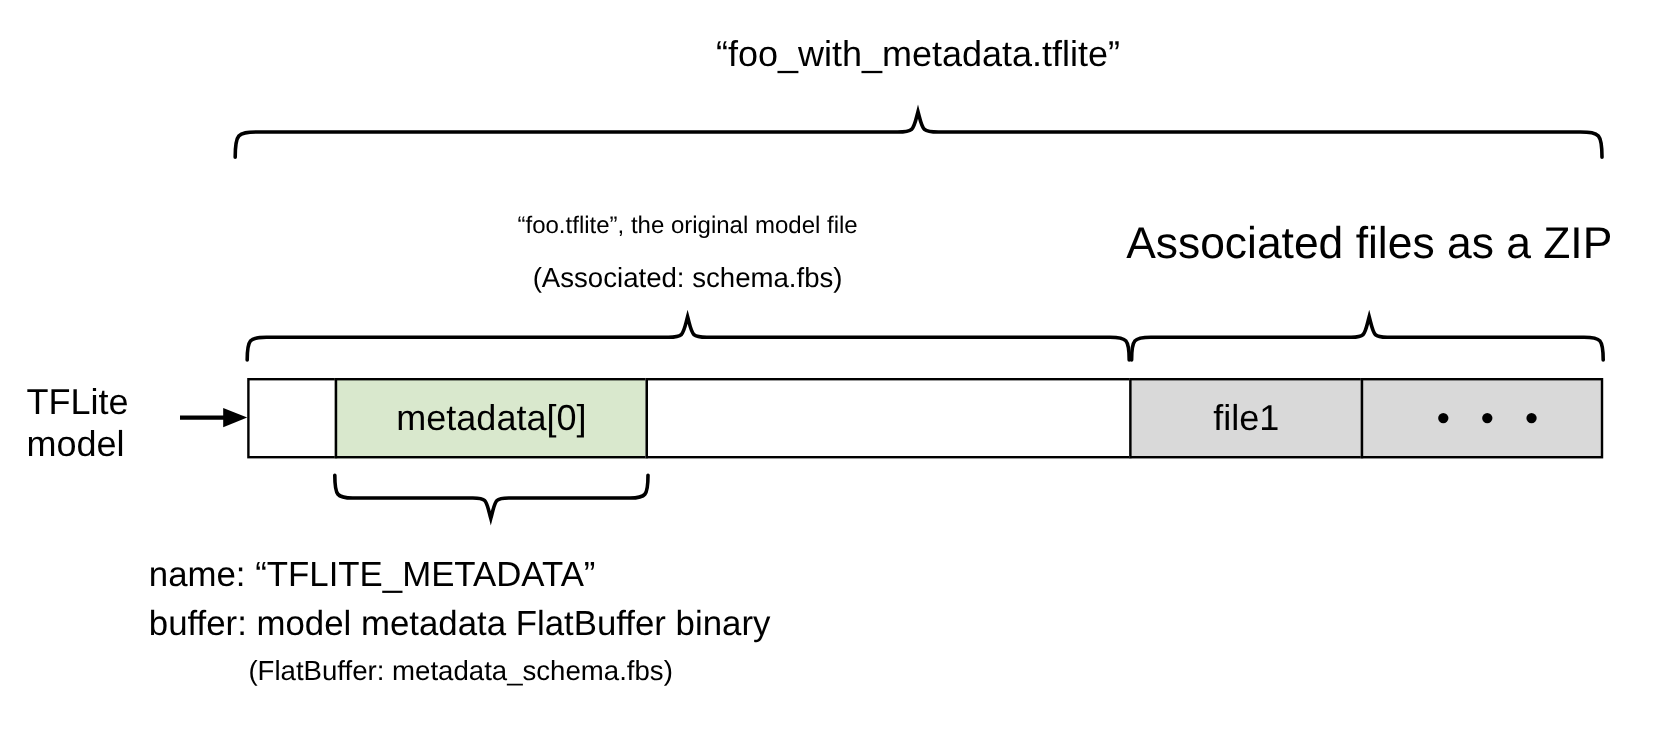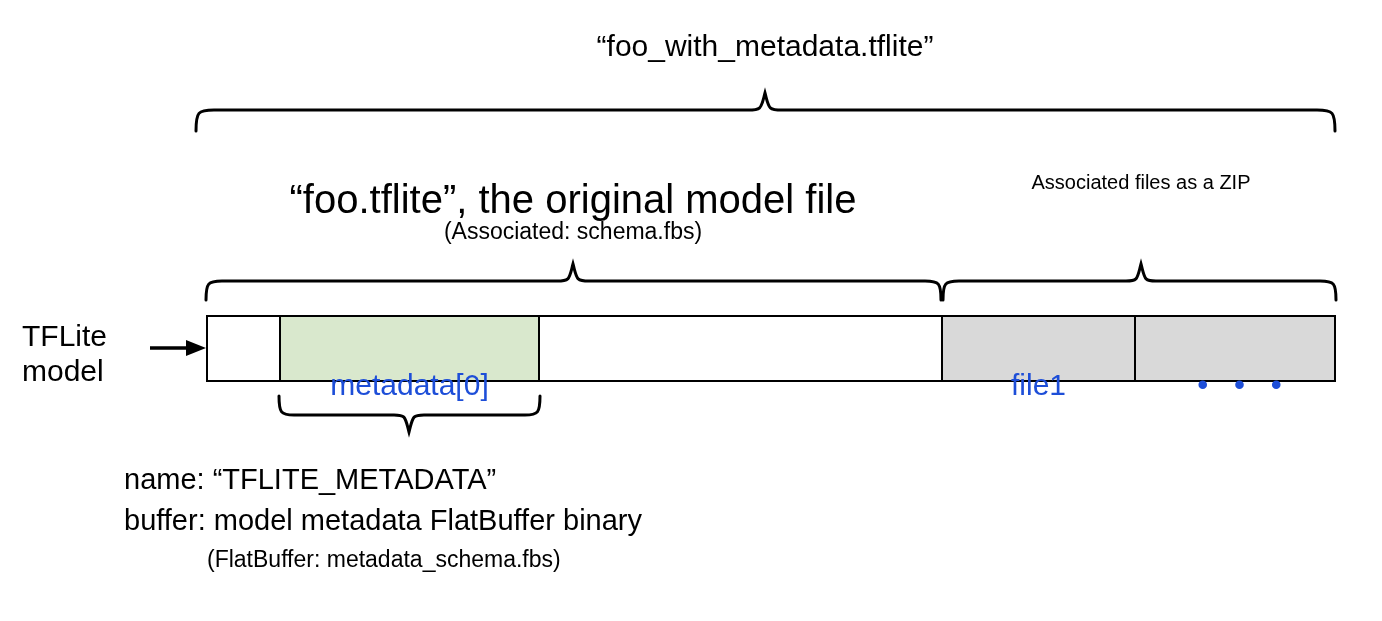--- a/index.html
+++ b/index.html
@@ -21,38 +21,37 @@
   .txt {
     position: absolute;
     white-space: nowrap;
     color: #000;
     line-height: 1.05;
   }
   .center {
     transform: translateX(-50%);
   }
   .t-title      { font-size: 30px; top: 30px;  left: 765px; }
-  .t-orig       { font-size: 40px; top: 178px; left: 573px; }
+  .t-orig       { font-size: 20px; top: 178px; left: 573px; }
   .t-origsub    { font-size: 23px; top: 219px; left: 573px; }
-  .t-zip        { font-size: 20px; top: 172px; left: 1141px; }
+  .t-zip        { font-size: 37px; top: 184px; left: 1141px; }
   .t-tflite1    { font-size: 30px; top: 320px; left: 22px; }
   .t-tflite2    { font-size: 30px; top: 355px; left: 22px; }
   .t-name       { font-size: 29px; top: 464px; left: 124px; }
   .t-buffer     { font-size: 29px; top: 505px; left: 124px; }
   .t-buffersub  { font-size: 23px; top: 547px; left: 207px; }
 
   .boxlabel {
     position: absolute;
     display: flex;
     align-items: center;
     justify-content: center;
     font-size: 30px;
-    color: #1d4ed8;
+    color: #000000;
     pointer-events: none;
-    margin-top: 36px;
   }
 
   .box {
     position: absolute;
     box-sizing: border-box;
     border: 2px solid #000;
   }
   .box-empty-left { left: 206px; top: 315px; width: 75px;  height: 67px; background: #ffffff; }
   .box-metadata   { left: 279px; top: 315px; width: 261px; height: 67px; background: #d9e8cd; }
   .box-rest       { left: 538px; top: 315px; width: 405px; height: 67px; background: #ffffff; }

